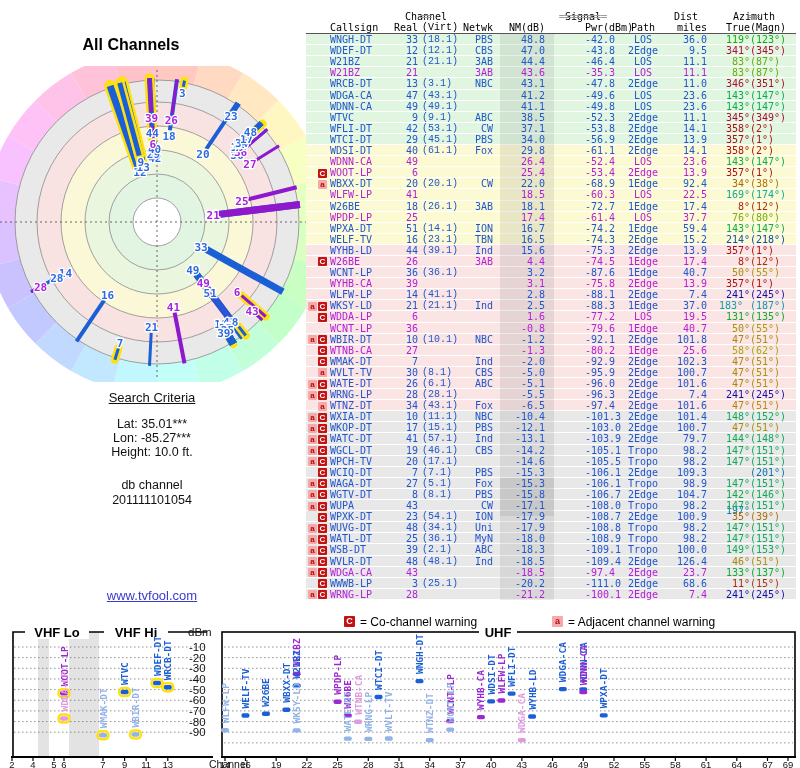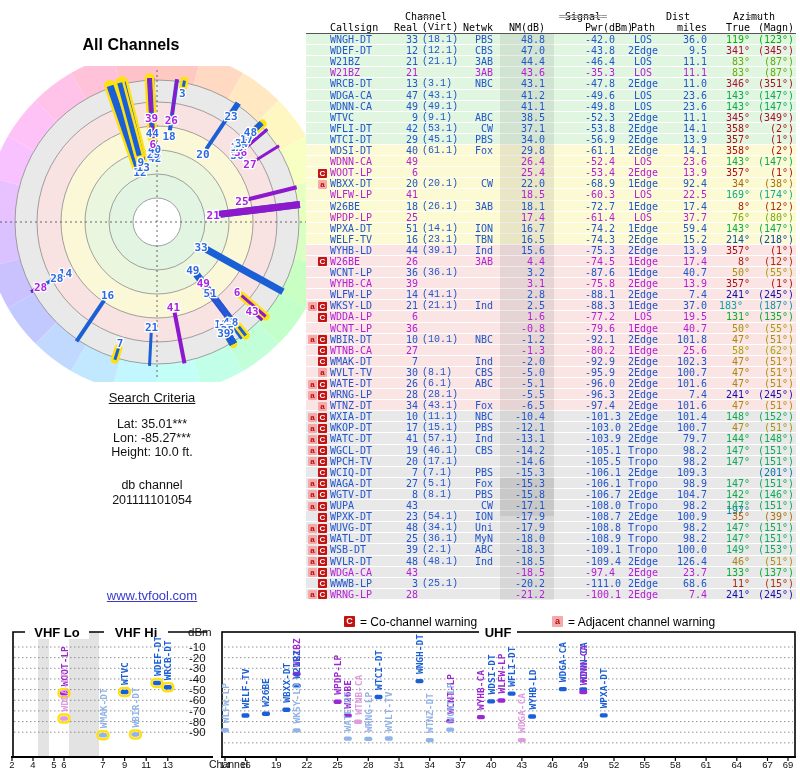--- a/index.html
+++ b/index.html
@@ -30,21 +30,21 @@
   .c-badge{text-align:right;padding-right:3px;}
   .c-call{text-align:left;}
   .c-real{text-align:right;}
   .c-virt{text-align:left;padding-left:4px;font-family:Liberation Mono, monospace;}
   .c-net{text-align:right;padding-right:7px;}
   .c-nm{text-align:right;padding-right:9px;background:rgba(110,110,110,0.14);}
   .c-pwr{text-align:right;padding-right:11px;margin-left:31px;}
   .c-path{text-align:center;}
   .c-dist{text-align:right;padding-right:5px;}
   .c-true{text-align:right;}
-  .c-magn{text-align:right;padding-right:2px;}
+  .c-magn{padding-right:2px;}
   .hcell{color:#000;}
   .bC,.bA{display:inline-block;width:9px;height:9px;line-height:9px;font-size:8px;font-weight:bold;
           text-align:center;border-radius:1px;margin-left:1px;vertical-align:middle;font-family:"Liberation Sans",sans-serif;}
   .bC{background:#c41111;color:#fff;}
   .bA{background:#f7a8a8;color:#b01010;}
   
   .legend-box{position:absolute;width:11px;height:11px;line-height:11px;text-align:center;
               font-size:9px;font-weight:bold;border-radius:1px;font-family:"Liberation Sans",sans-serif;}
   .legend-text{position:absolute;font-size:12px;color:#000;}
   #charts-wrap{left:0;top:612px;width:800px;height:156px;}
@@ -224,21 +224,21 @@
   </div>
 
   <div class="abs" id="site-link">
     <a>www.tvfool.com</a>
   </div>
 
   <div class="abs" id="tbl">
     <div class="hdr1">
       <span style="left:120px"><span class="eq">==</span><span>Channel</span><span class="eq">==</span></span>
       <span style="left:277px"><span class="eq">========</span><span>Signal</span><span class="eq">========</span></span>
-      <span style="left:372px">Dist</span>
+      <span style="left:380px">Dist</span>
       <span style="left:448px"><span class="eq">==</span><span>Azimuth</span><span class="eq">==</span></span>
     </div>
     <div class="trow">
       <div class="c-badge hcell"></div>
       <div class="c-call hcell">Callsign</div>
       <div class="c-real hcell">Real</div>
       <div class="c-virt hcell">(Virt)</div>
       <div class="c-net hcell">Netwk</div>
       <div class="c-nm hcell" style="background:none">NM(dB)</div>
       <div class="c-pwr hcell">Pwr(dBm)</div>

